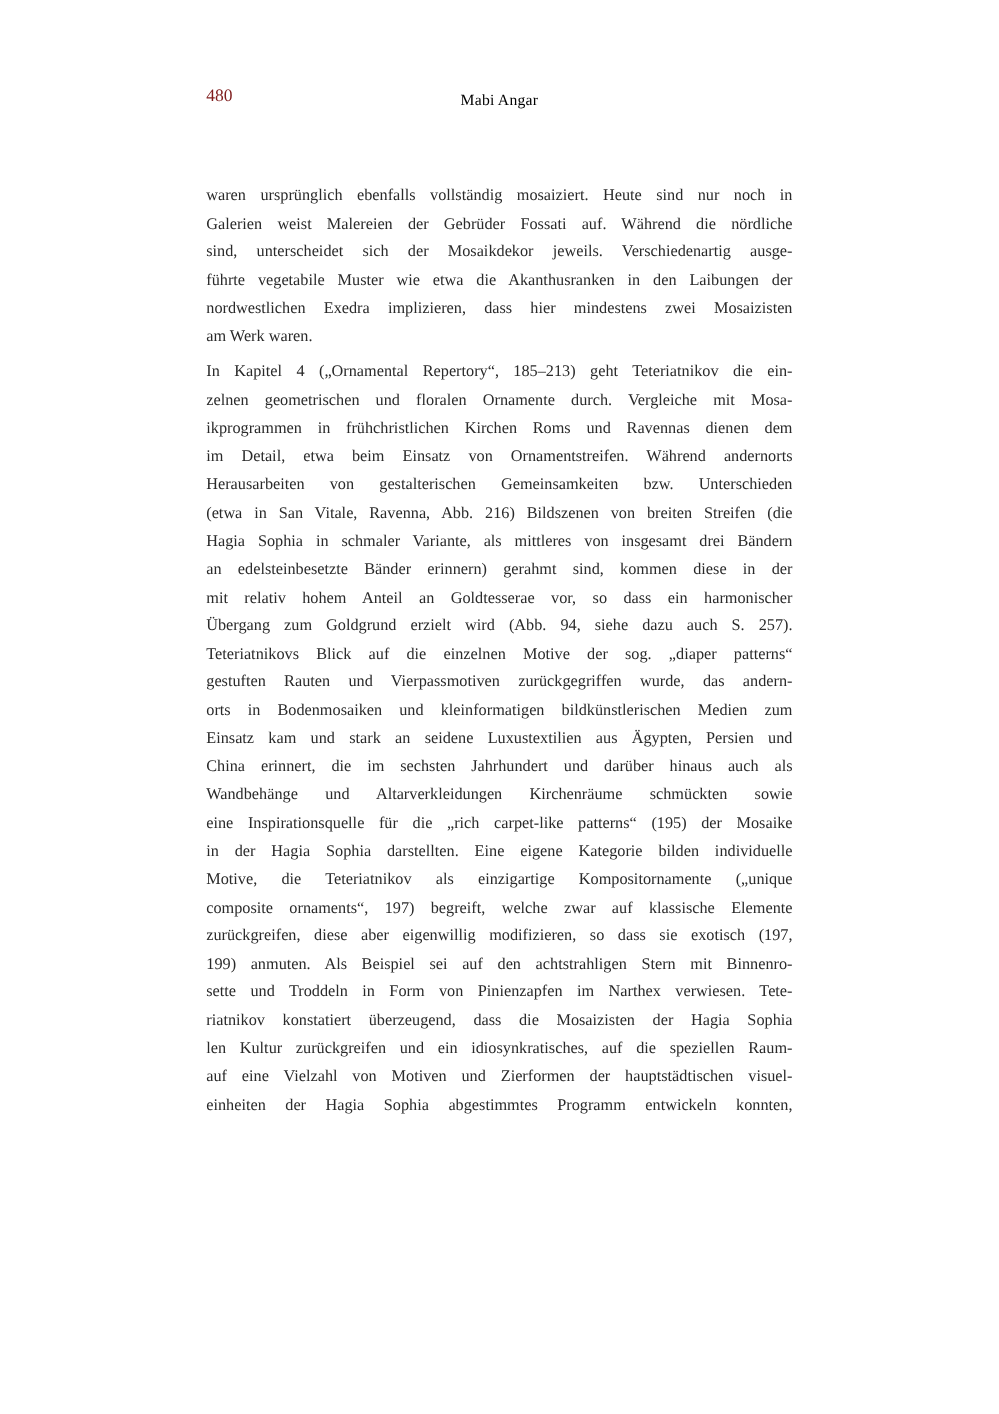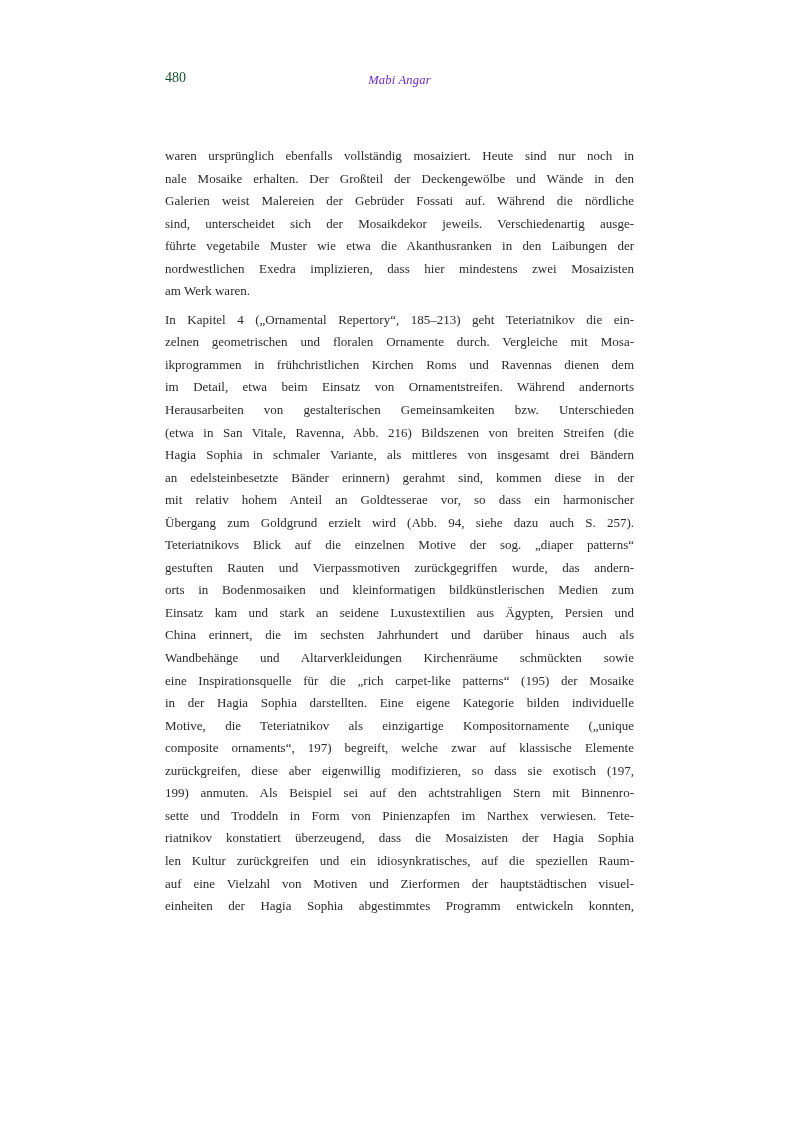--- a/index.html
+++ b/index.html
@@ -20,32 +20,31 @@
       top: 70px;
       left: 165px;
       width: 469px;
       height: 24px;
     }
     .page-number {
       position: absolute;
       left: 0;
       top: 0;
       font-size: 14px;
-      color: #14532d;
+      color: #7f1d1d;
     }
     .running-head {
       position: absolute;
       left: 0;
       right: 0;
       top: 3px;
       text-align: center;
       font-size: 12.5px;
-      color: #6d28d9;
+      color: #000000;
       letter-spacing: 0.2px;
-      font-style: italic;
     }
     .body-text {
       position: absolute;
       top: 145px;
       left: 165px;
       width: 469px;
     }
     .para {
       margin: 0;
       font-size: 13px;
@@ -71,21 +70,20 @@
 <body>
 
 <div class="page-header">
   <span class="page-number">480</span>
   <div class="running-head">Mabi Angar</div>
 </div>
 
 <div class="body-text">
   <p class="para">
     <span class="line">waren ursprünglich ebenfalls vollständig mosaiziert. Heute sind nur noch in</span>
-    <span class="line">nale Mosaike erhalten. Der Großteil der Deckengewölbe und Wände in den</span>
     <span class="line">Galerien weist Malereien der Gebrüder Fossati auf. Während die nördliche</span>
     <span class="line">sind, unterscheidet sich der Mosaikdekor jeweils. Verschiedenartig ausge-</span>
     <span class="line">führte vegetabile Muster wie etwa die Akanthusranken in den Laibungen der</span>
     <span class="line">nordwestlichen Exedra implizieren, dass hier mindestens zwei Mosaizisten</span>
     <span class="line last">am Werk waren.</span>
   </p>
   <p class="para">
     <span class="line">In Kapitel 4 („Ornamental Repertory“, 185–213) geht Teteriatnikov die ein-</span>
     <span class="line">zelnen geometrischen und floralen Ornamente durch. Vergleiche mit Mosa-</span>
     <span class="line">ikprogrammen in frühchristlichen Kirchen Roms und Ravennas dienen dem</span>

